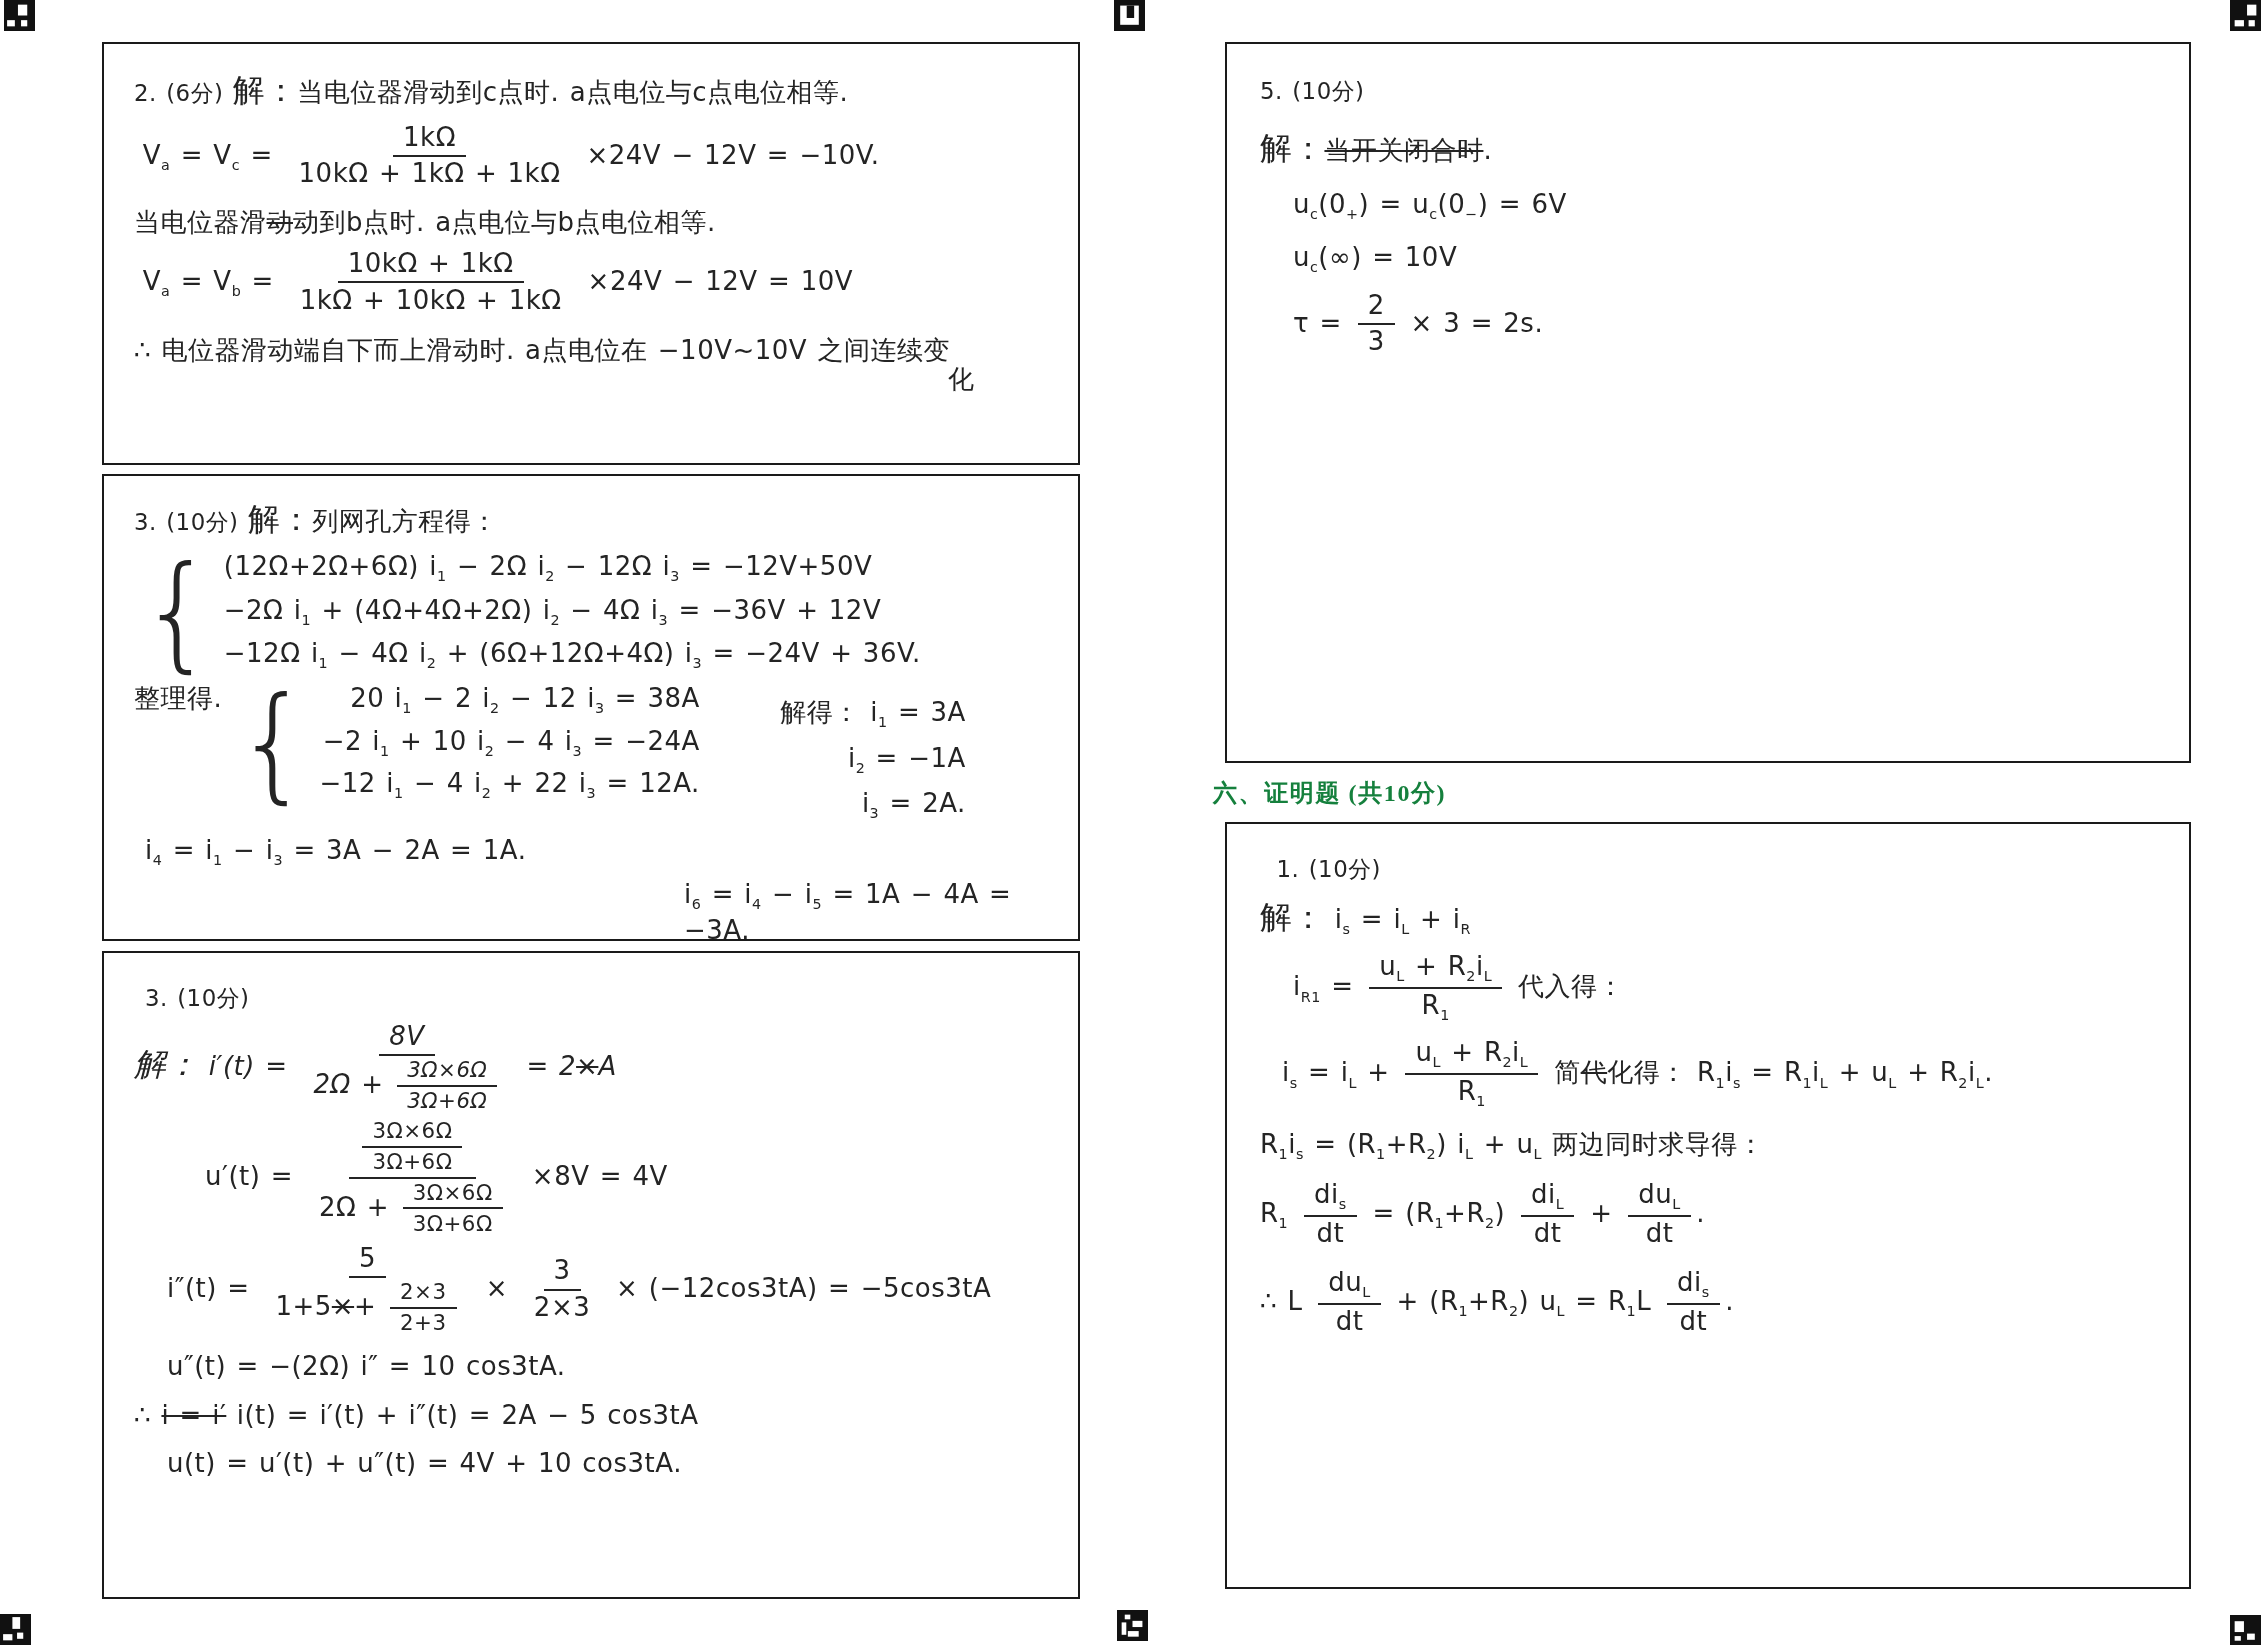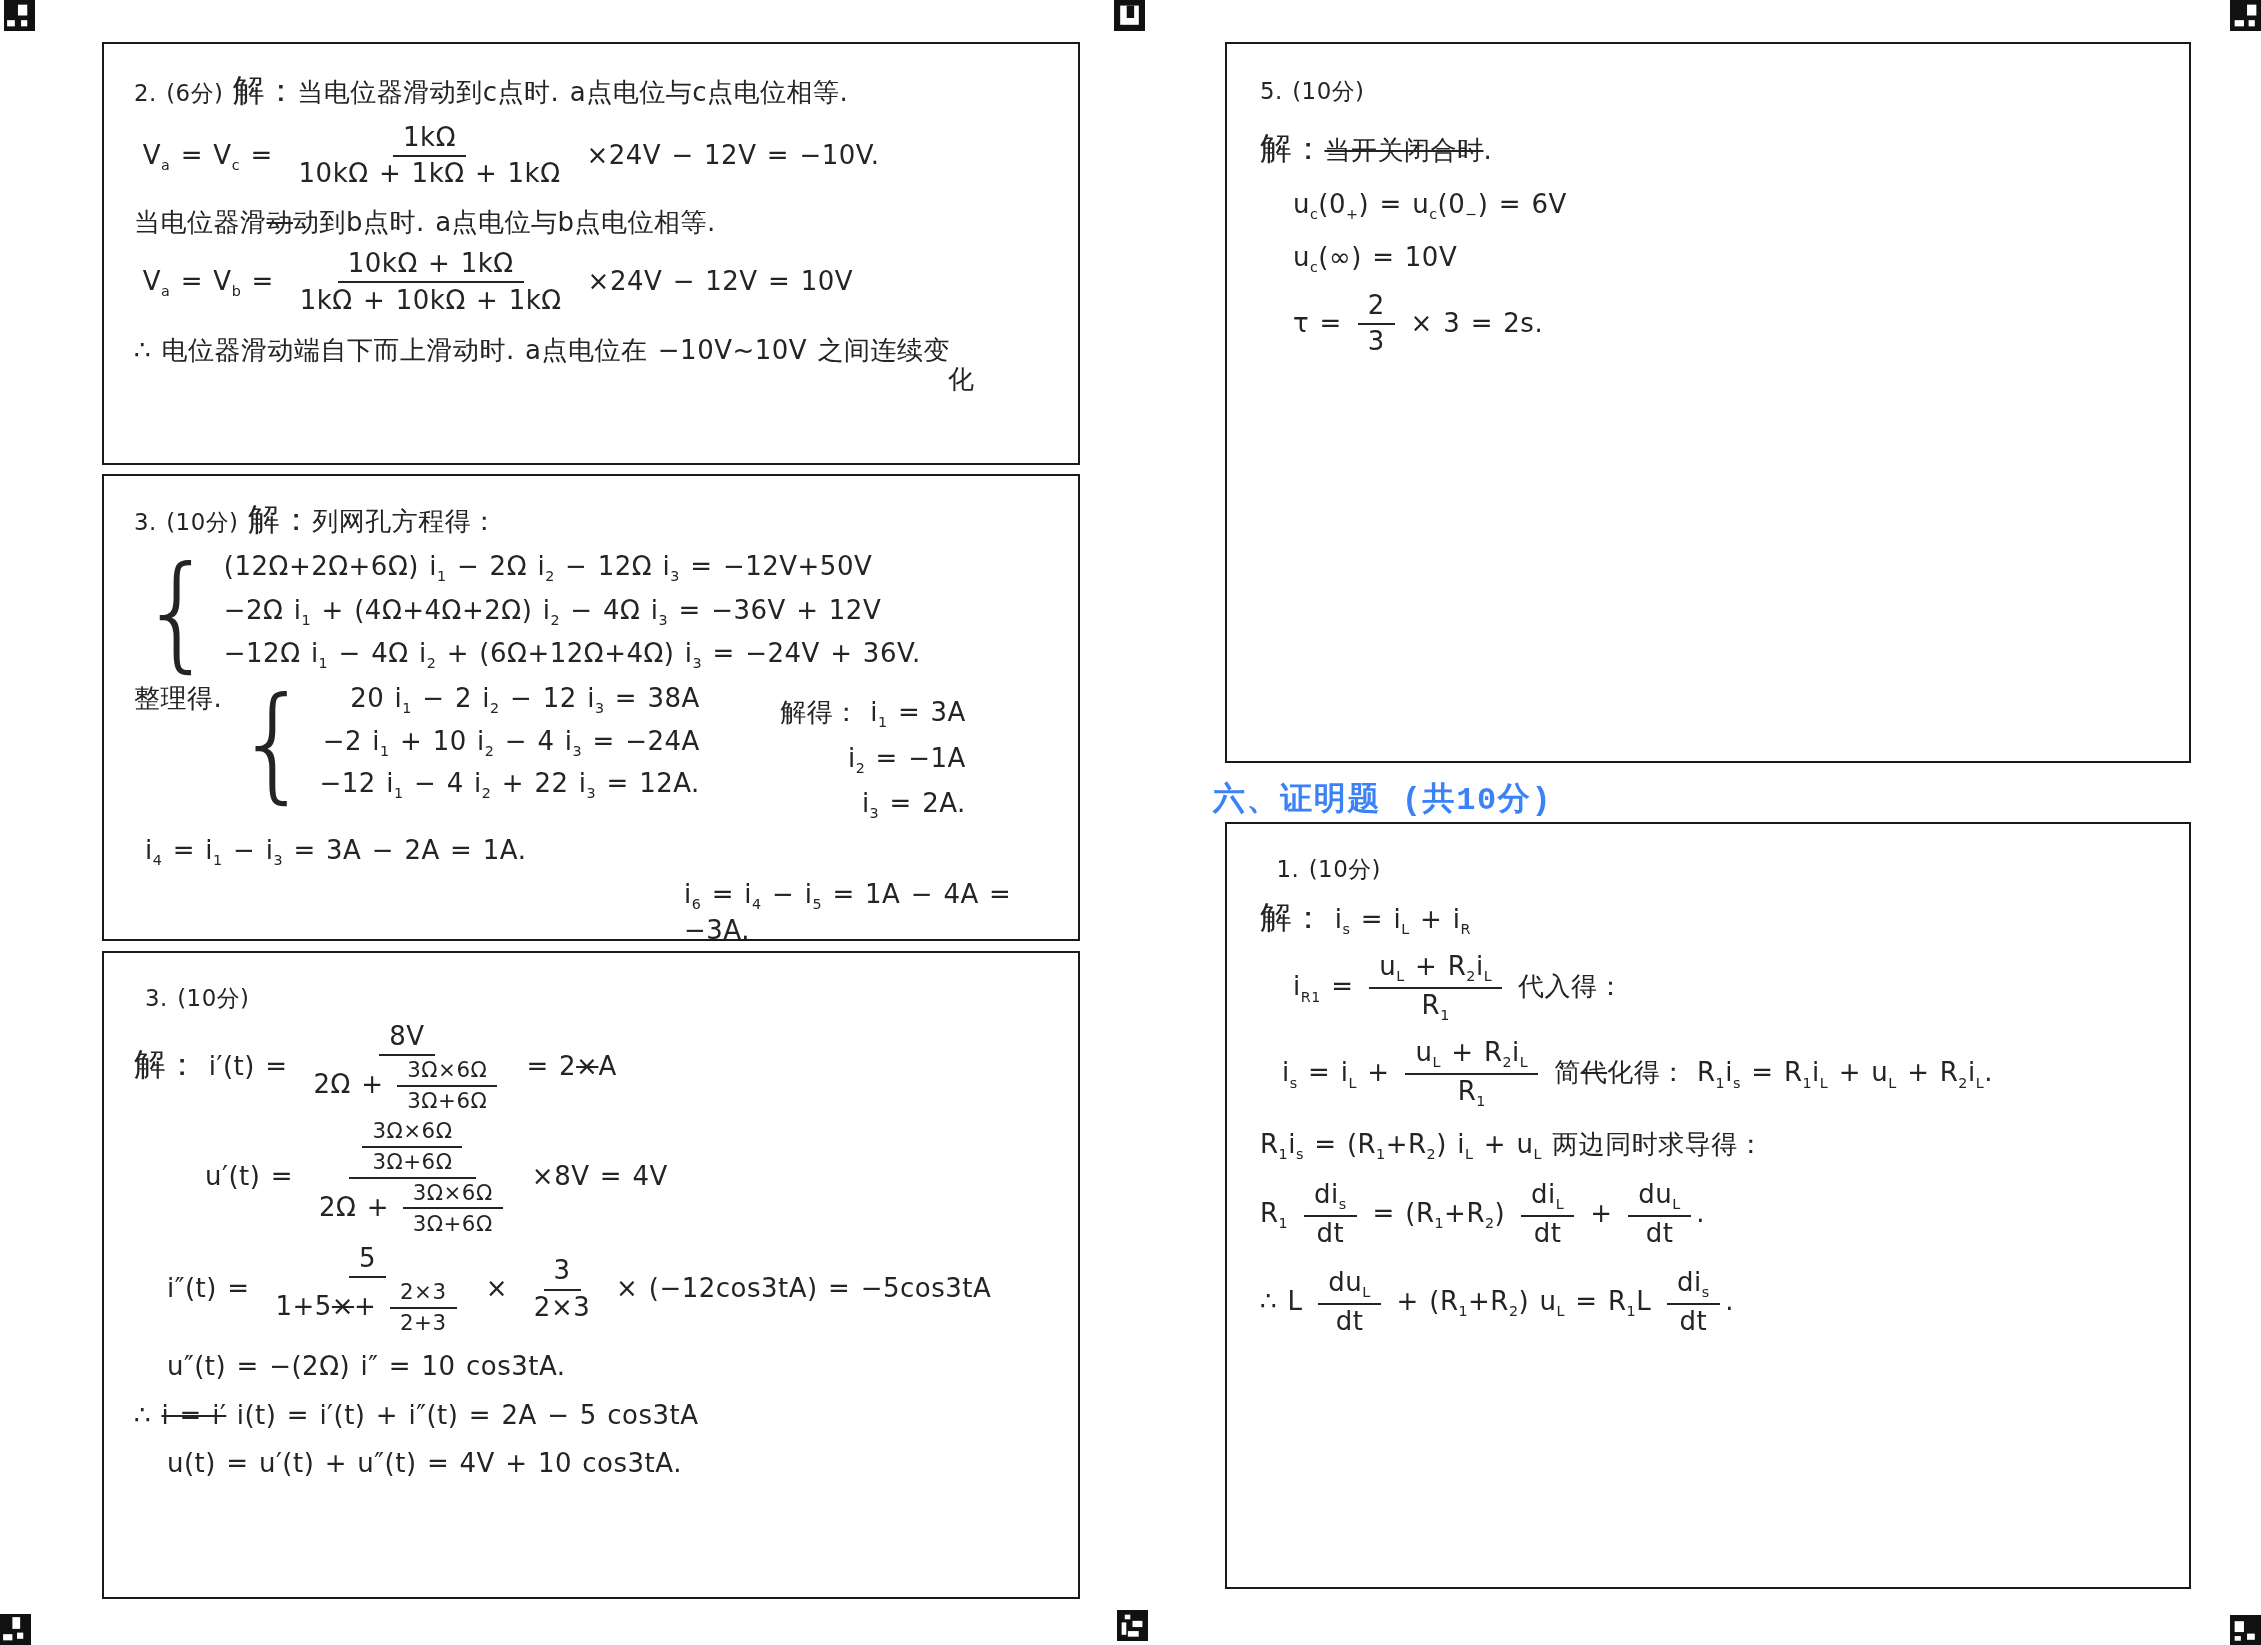--- a/index.html
+++ b/index.html
@@ -28,22 +28,22 @@
   .frac .frac>.fn{border-bottom-width:2.2px;}
   
   .bgroup{display:flex;align-items:center;}
   .bigbrace{font-size:4.6em;font-weight:200;line-height:0.85;margin-right:7.7px;
             transform:scaleY(1.05);}
   .bcol{display:flex;flex-direction:column;}
   
   .crow{display:flex;align-items:flex-start;}
   .ccol{display:flex;flex-direction:column;}
   
-  .section-heading{position:absolute;left:1213px;top:777px;font-size:32px;font-weight:bold;
-        color:#3b82f6;font-family:Liberation Mono, monospace;letter-spacing:1.6px;}
+  .section-heading{position:absolute;left:1213px;top:777px;font-size:24px;font-weight:bold;
+        color:#15803d;font-family:Liberation Serif, serif;letter-spacing:1.6px;}
   
   .mk{position:absolute;width:31px;height:31px;}
   .m-tl{left:4.4px;top:0;}
   .m-tm{left:1114px;top:0;}
   .m-tr{left:2230px;top:0;}
   .m-bl{left:0;top:1614px;}
   .m-bm{left:1117px;top:1610px;}
   .m-br{left:2230px;top:1615px;}
 </style>
 </head>
@@ -130,21 +130,21 @@
           <div class="hline"><span>解得： i</span><sub>1</sub><span> = 3A</span></div>
           <div class="hline" style="margin-top: 10px; margin-left: 82px;"><span>i</span><sub>2</sub><span> = −1A</span></div>
           <div class="hline" style="margin-top: 8.8px; margin-left: 82px;"><span>i</span><sub>3</sub><span> = 2A.</span></div>
         </div>
       </div>
       <div class="hline" style="margin-top: 11px; margin-left: 11px;"><span>i</span><sub>4</sub><span> = i</span><sub>1</sub><span> − i</span><sub>3</sub><span> = 3A − 2A = 1A.</span></div>
       <div class="hline" style="margin-top: 7.7px; margin-left: 550px;"><span>i</span><sub>6</sub><span> = i</span><sub>4</sub><span> − i</span><sub>5</sub><span> = 1A − 4A = −3A.</span></div>
     </div>
   <div class="panel b3">
       <div class="hline" style="margin-top: 11px; margin-left: 11px;"><span class="label">3. (10分)</span></div>
-      <div class="hline" style="margin-top: 8.8px;"><span class="big">解：</span><span> i′(t) = </span><span class="frac">
+      <div class="hline" style="margin-top: 8.8px; font-style: italic;"><span class="big">解：</span><span> i′(t) = </span><span class="frac">
           <span class="fn"><span>8V</span></span>
           <span class="fd"><span>2Ω + </span><span class="frac">
               <span class="fn"><span>3Ω×6Ω</span></span>
               <span class="fd"><span>3Ω+6Ω</span></span>
             </span></span>
         </span><span> = 2</span><span class="struck">×</span><span>A</span></div>
       <div class="hline" style="margin-top: 5.5px; margin-left: 71px;"><span>u′(t) = </span><span class="frac">
           <span class="fn"><span class="frac">
               <span class="fn"><span>3Ω×6Ω</span></span>
               <span class="fd"><span>3Ω+6Ω</span></span>

